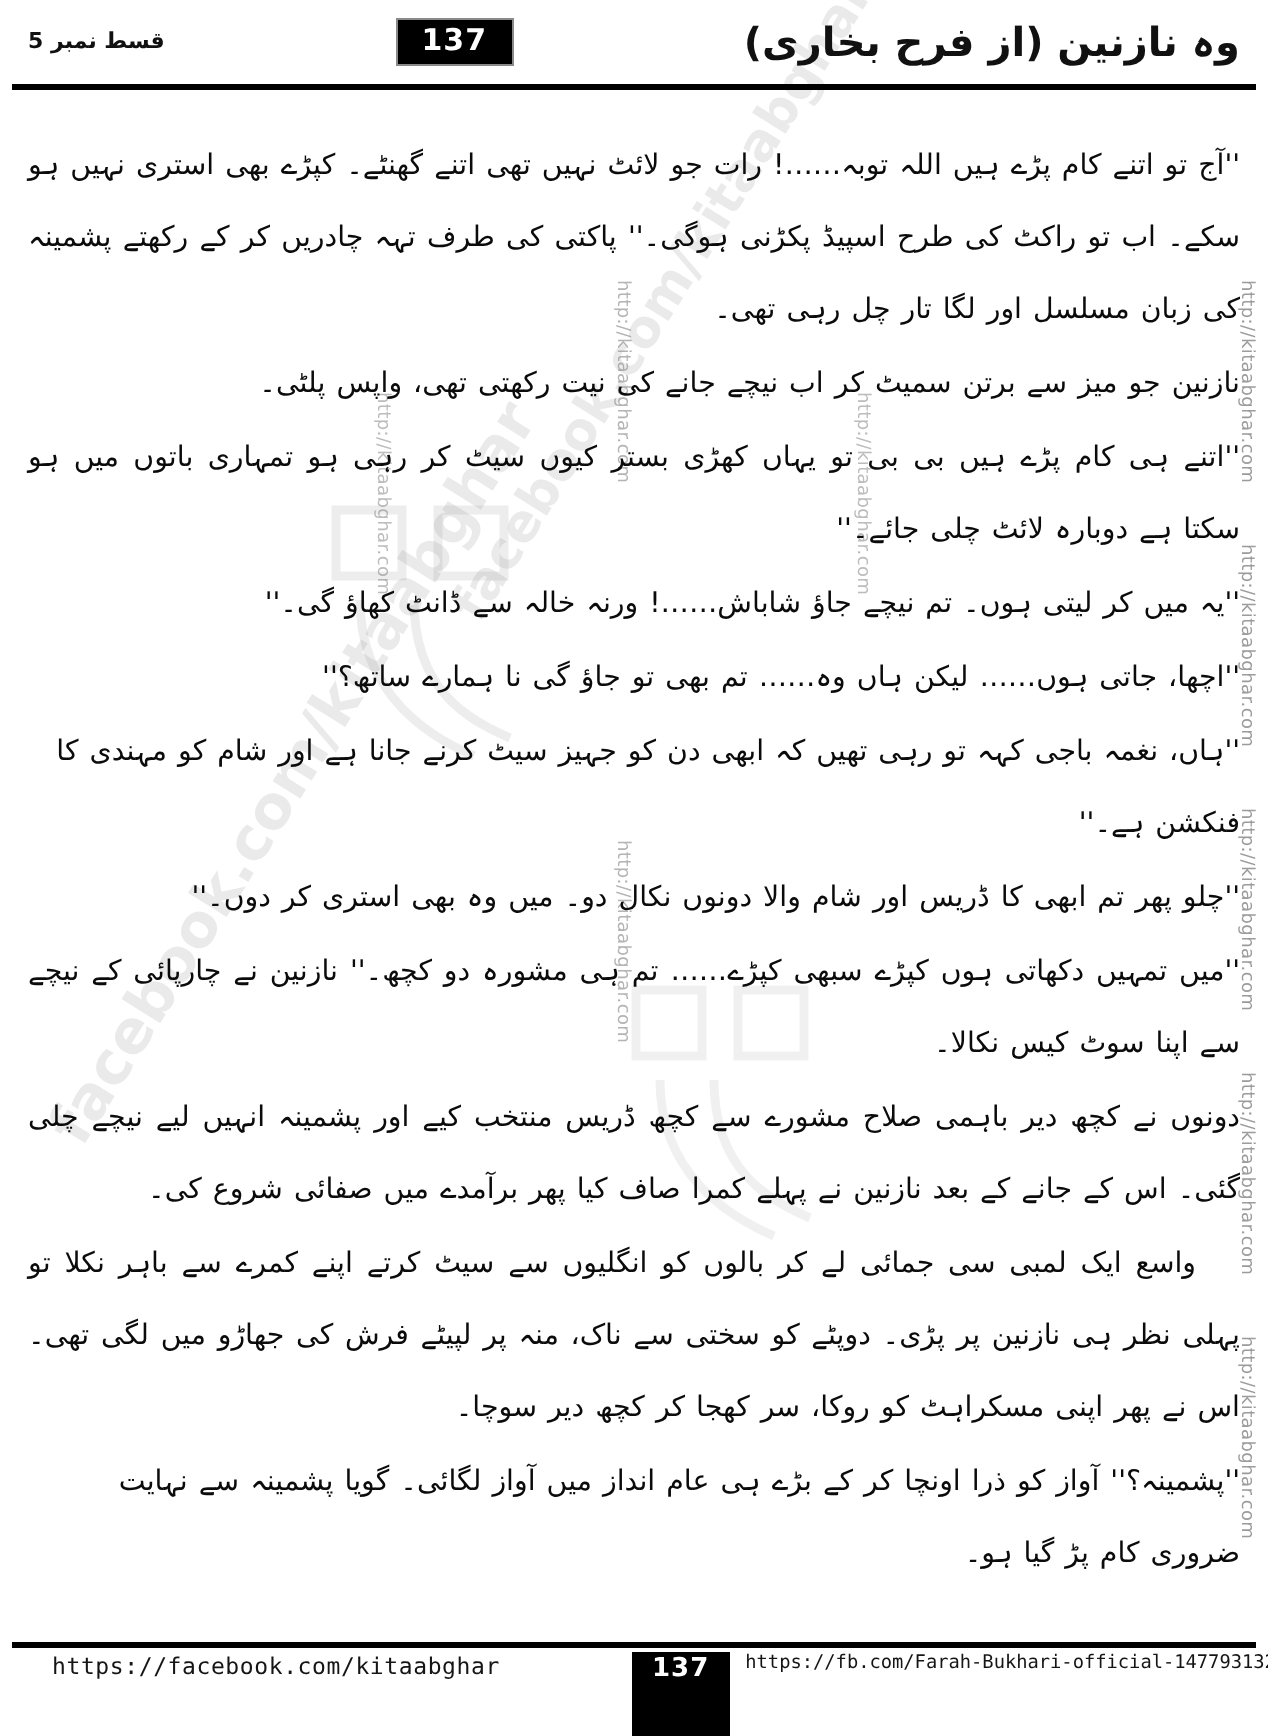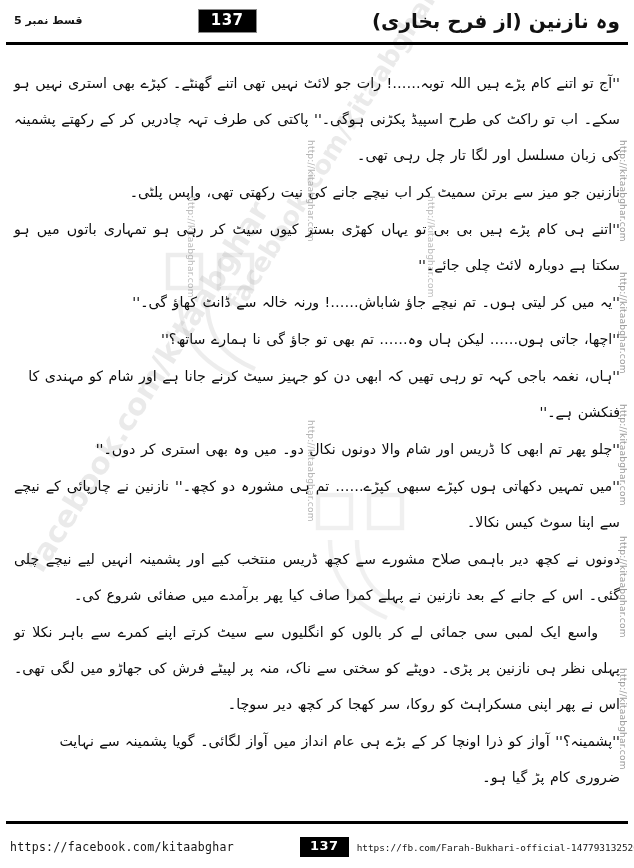--- a/index.html
+++ b/index.html
@@ -149,23 +149,22 @@
     background: #000000;
   }
   .footer {
     position: absolute;
     left: 0;
     right: 0;
     bottom: 0;
     height: 42px;
     z-index: 3;
     display: flex;
-    align-items: center;
-    direction: ltr;
-    padding: 0 10px;
+    direction: ltr;
+    padding: 0 26px;
     box-sizing: border-box;
   }
   .footer-left {
     font-family: "DejaVu Sans Mono", monospace;
     font-size: 11.5px;
     color: #151515;
     letter-spacing: 0.3px;
     flex: 0 0 auto;
     width: 290px;
   }

